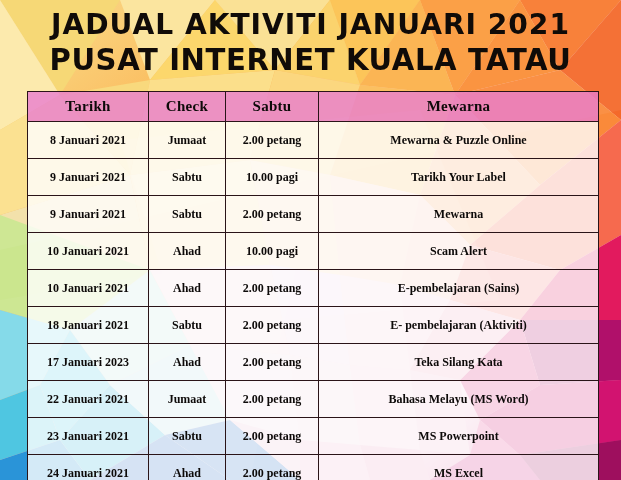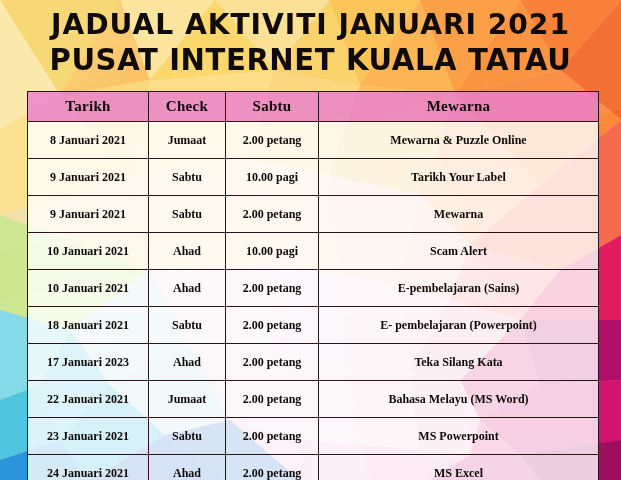--- a/index.html
+++ b/index.html
@@ -225,21 +225,21 @@
           <tr>
             <td>10 Januari 2021</td>
             <td>Ahad</td>
             <td>2.00 petang</td>
             <td>E-pembelajaran (Sains)</td>
           </tr>
           <tr>
             <td>18 Januari 2021</td>
             <td>Sabtu</td>
             <td>2.00 petang</td>
-            <td>E- pembelajaran (Powerpoint)</td>
+            <td>E- pembelajaran (Aktiviti)</td>
           </tr>
           <tr>
             <td>17 Januari 2023</td>
             <td>Ahad</td>
             <td>2.00 petang</td>
             <td>Teka Silang Kata</td>
           </tr>
           <tr>
             <td>22 Januari 2021</td>
             <td>Jumaat</td>

